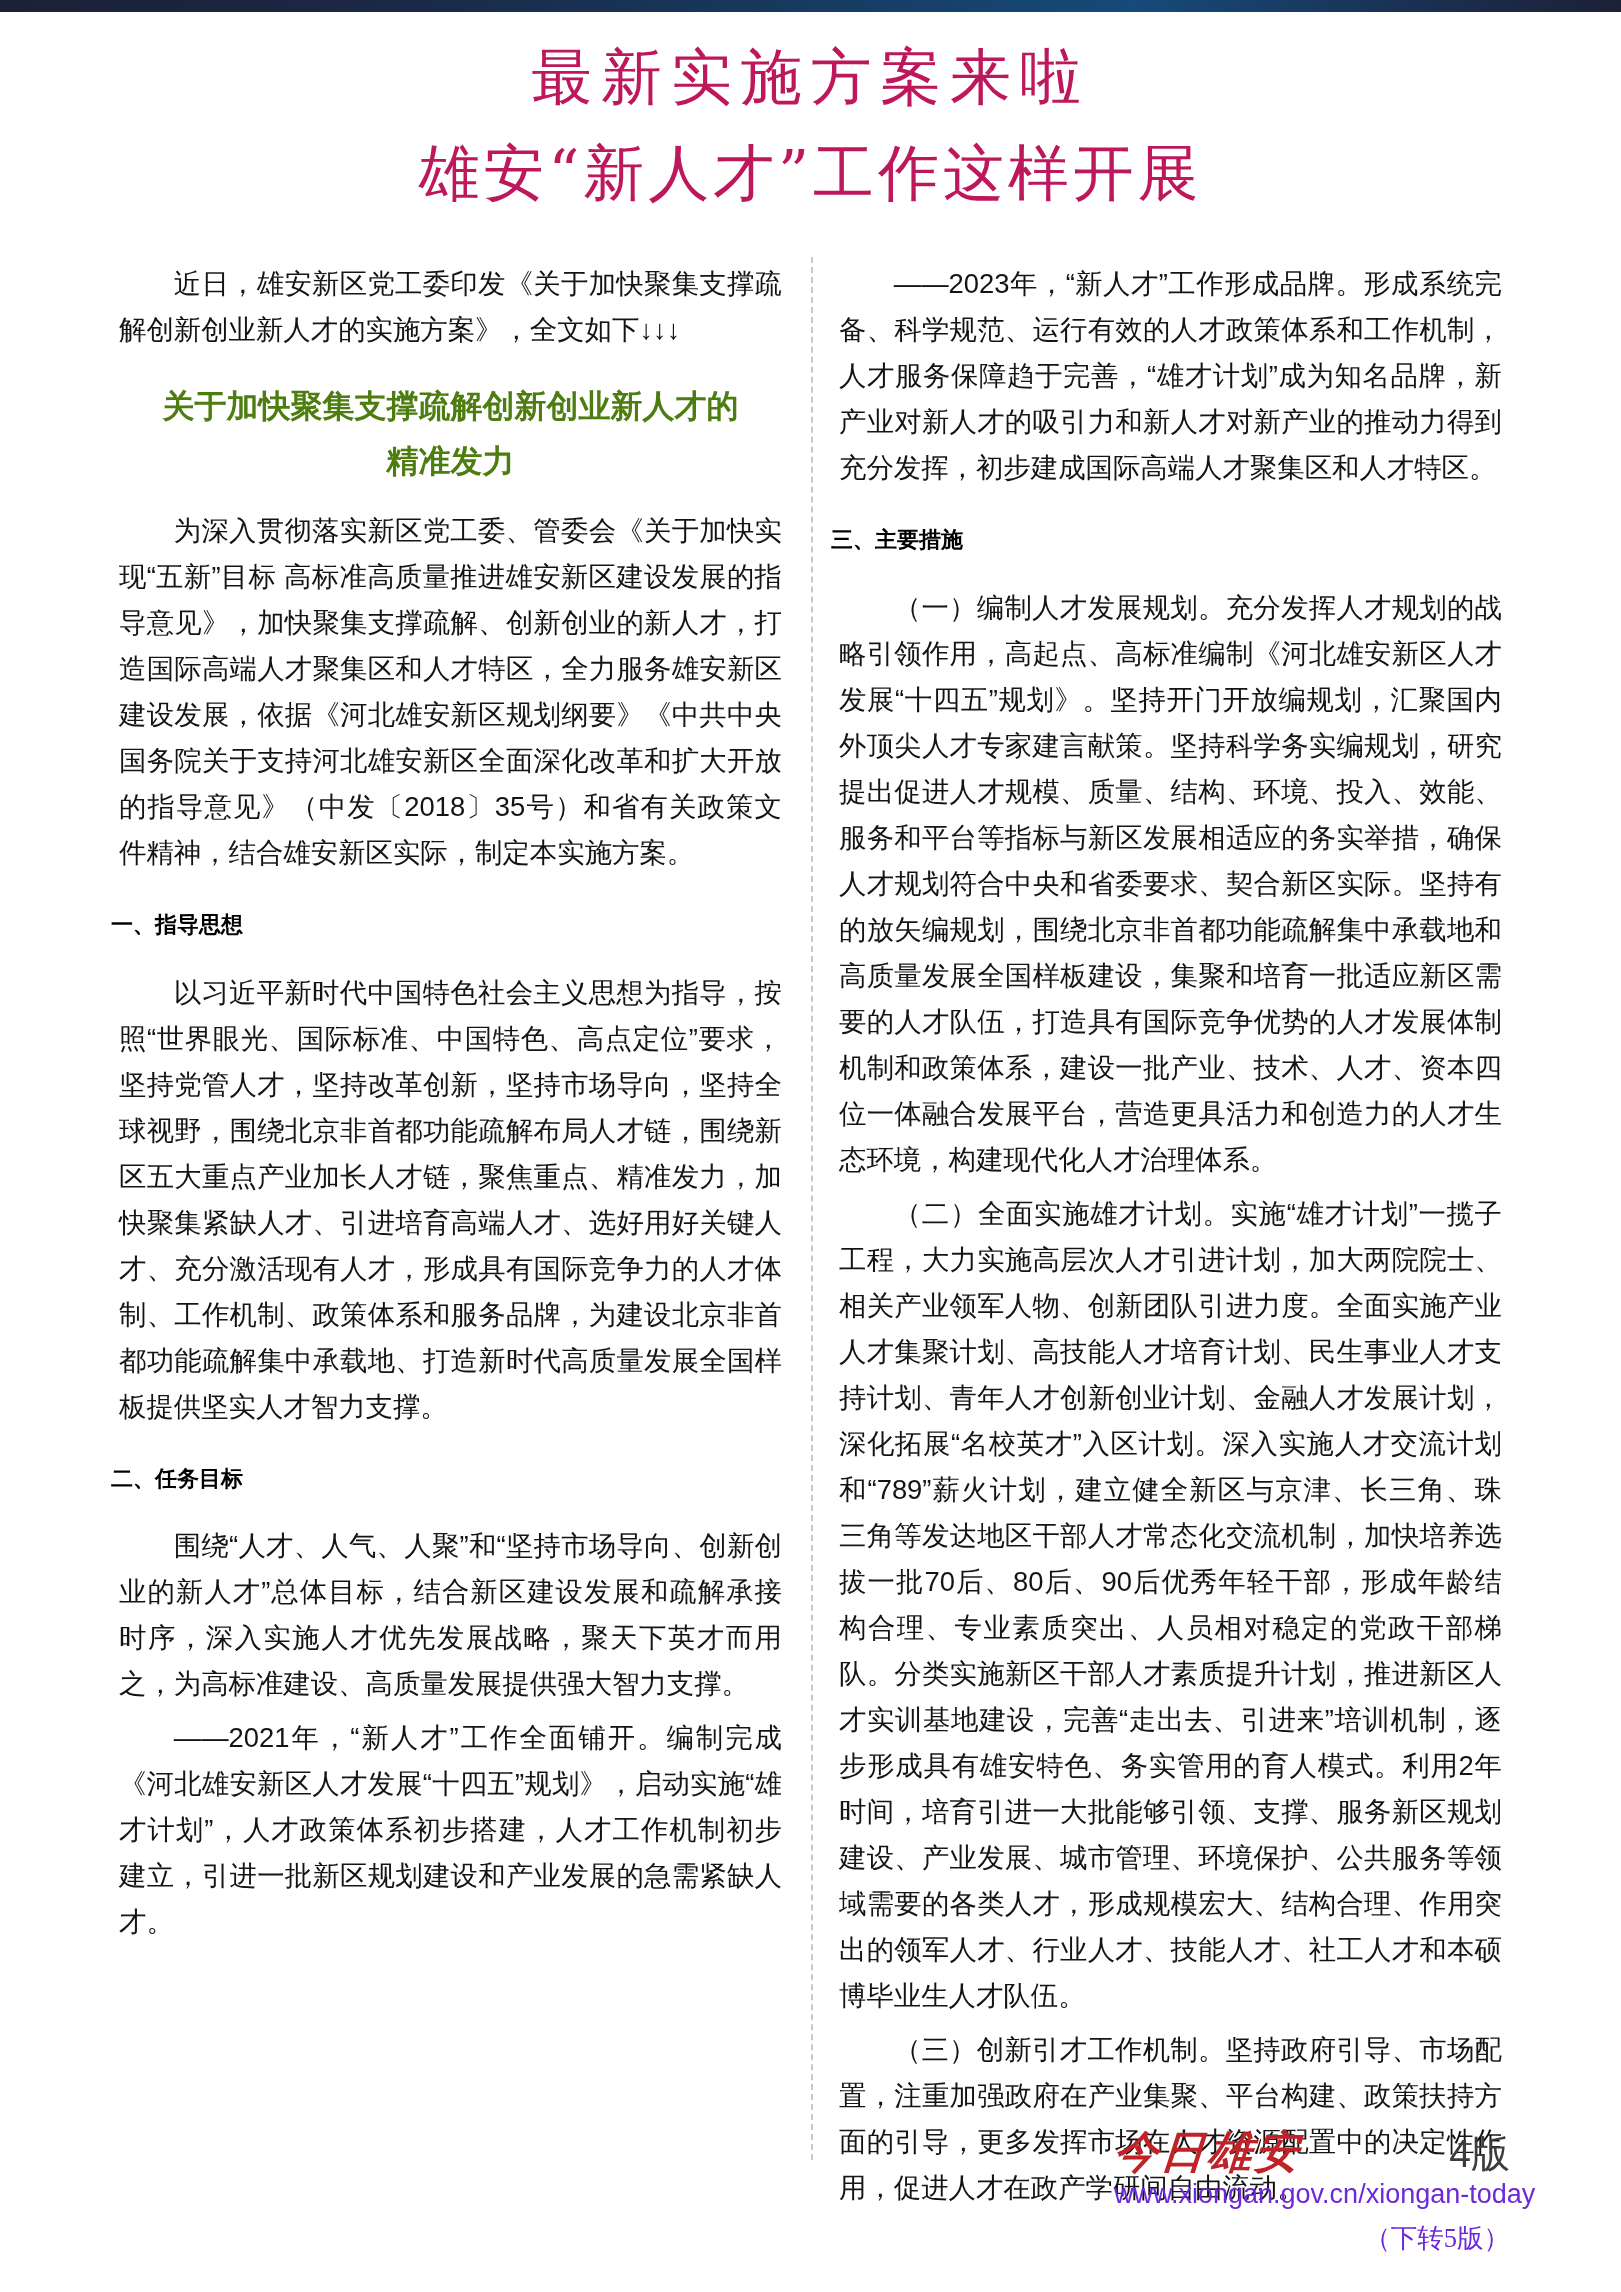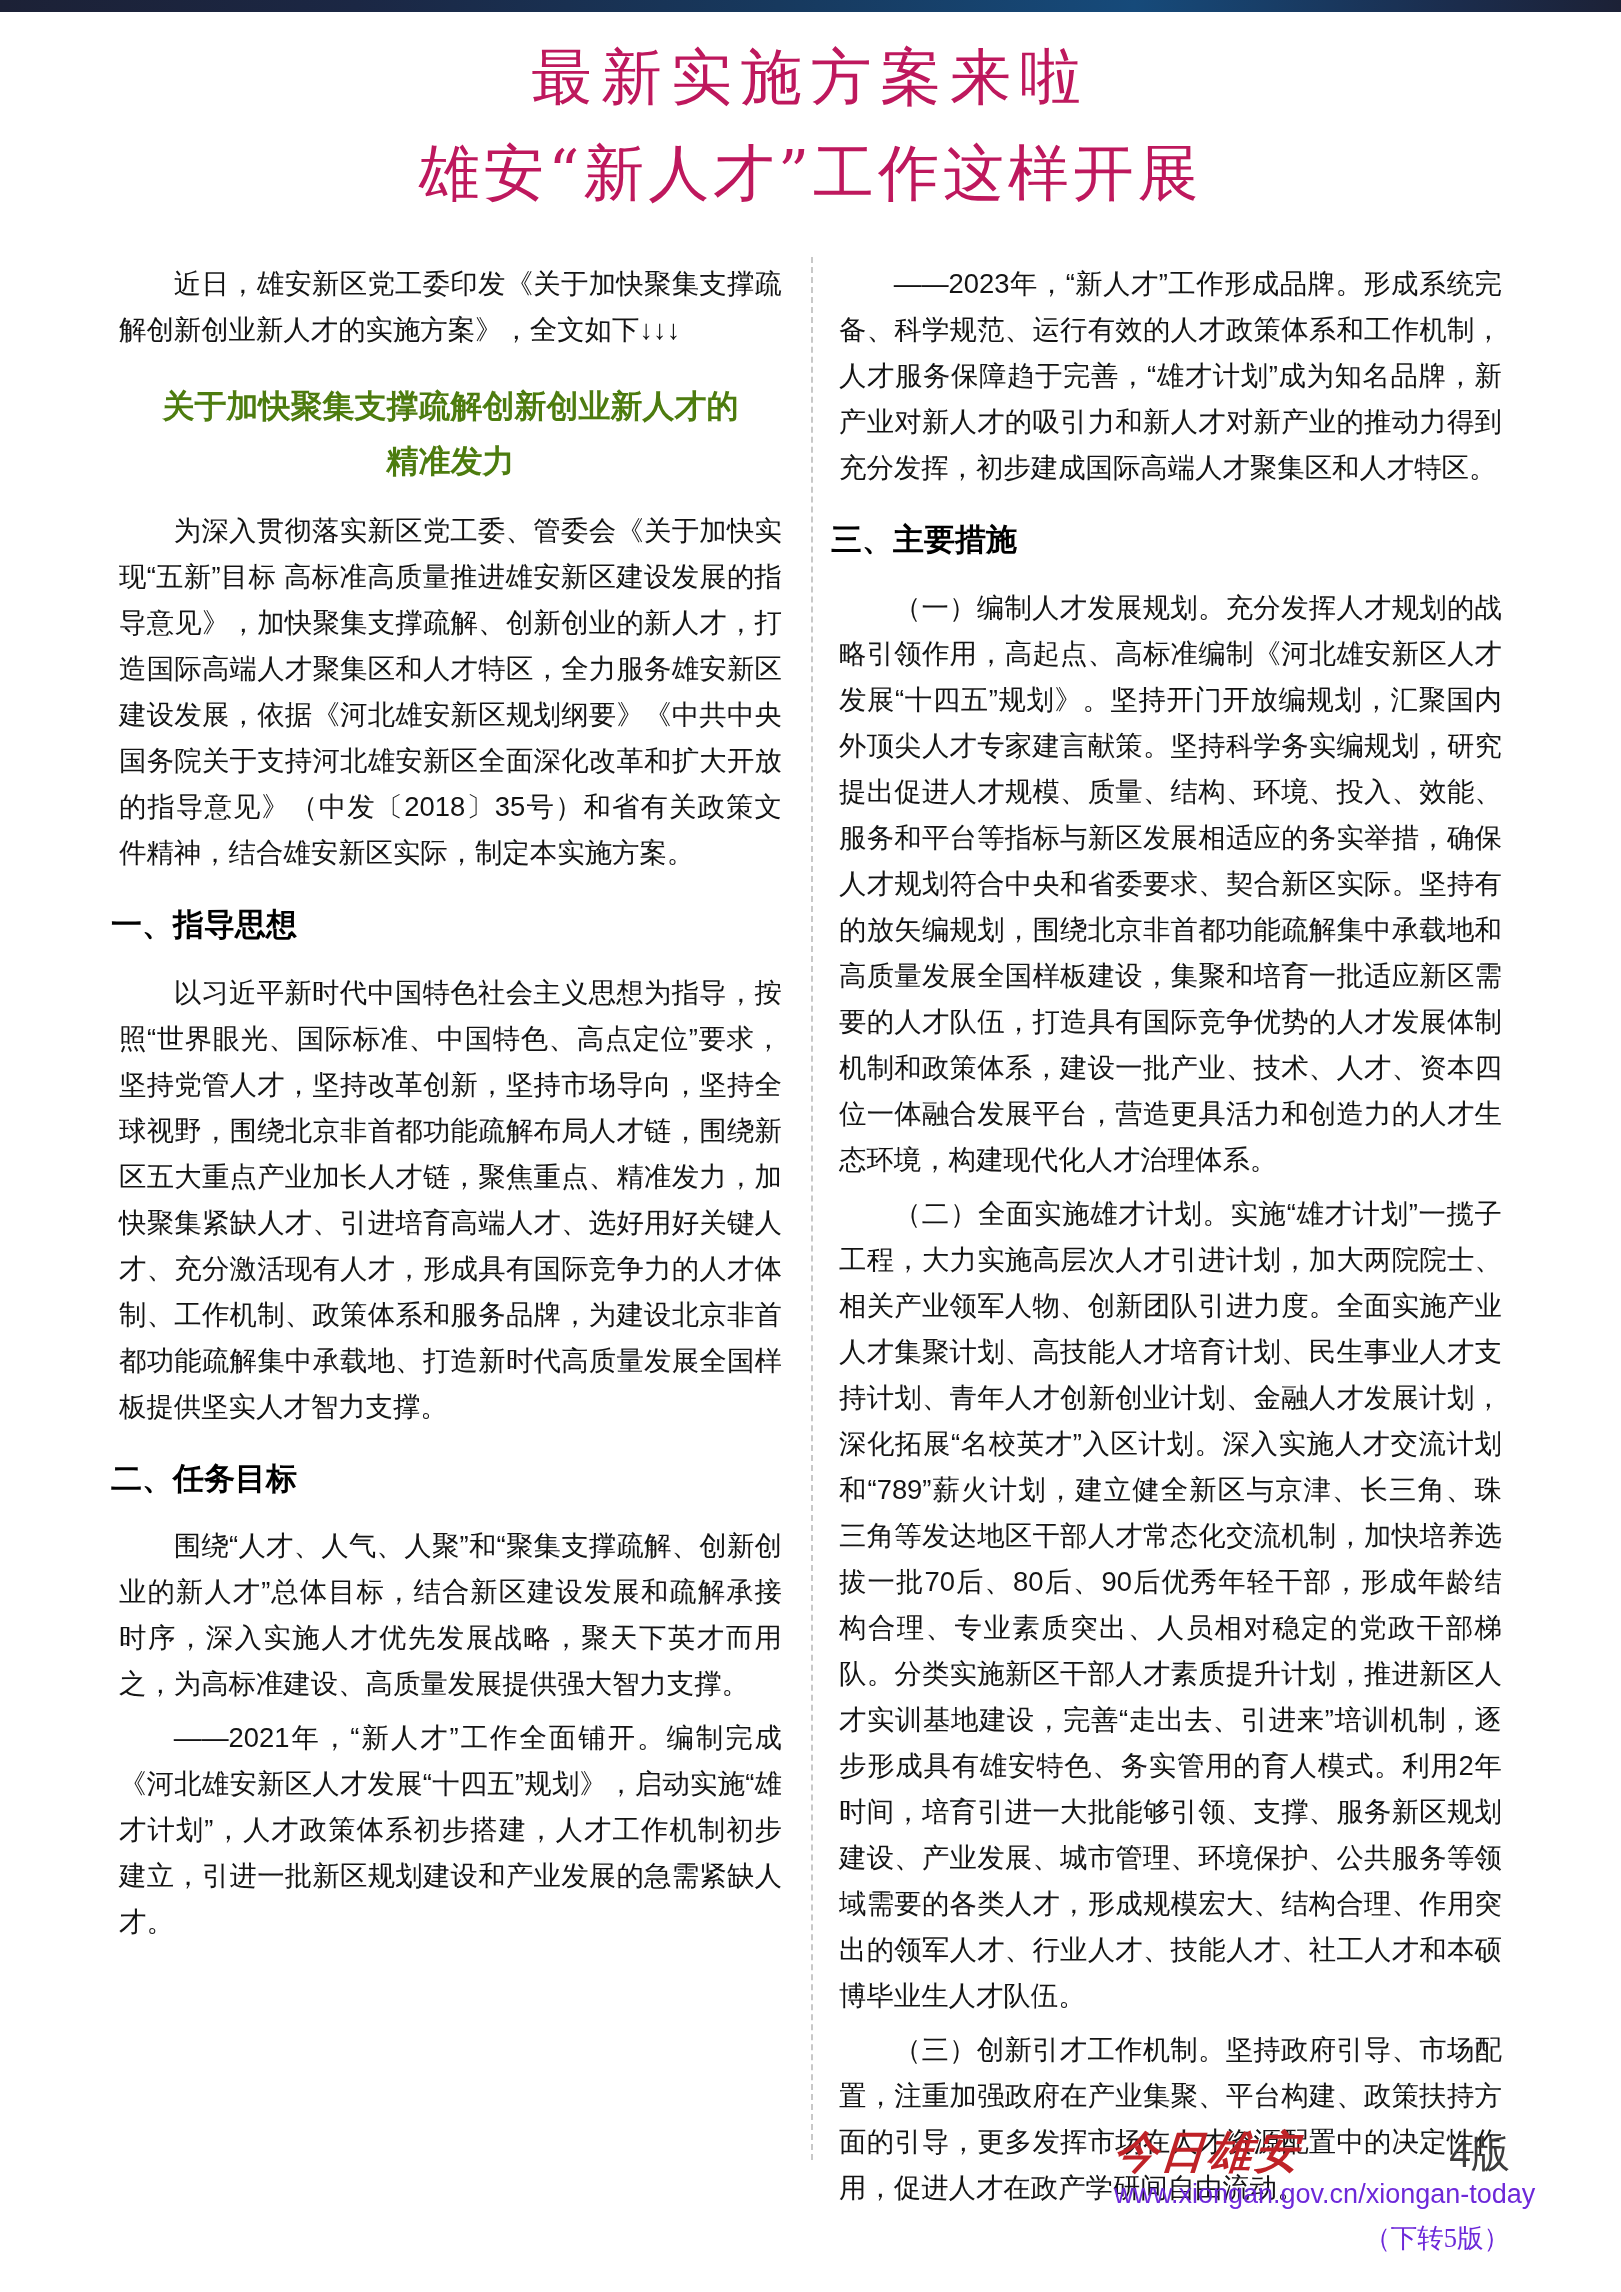--- a/index.html
+++ b/index.html
@@ -49,21 +49,21 @@
     border-left: 2px dashed #c8c8c8;
   }
 
   .doc-title {
     font-weight: bold; font-size: 32px; line-height: 55px;
     text-align: center; text-indent: 0;
     margin: 25.5px 0 19.6px 0;
     color: #4d7c0f;
   }
   .sec-heading {
-    font-weight: bold; font-size: 31px; line-height: 39px;
+    font-weight: bold; font-size: 22px; line-height: 39px;
     margin: 29px 0 25.5px 0;
     color: #000;
   }
   .continuation {
     text-align: right;
     font-family: "Liberation Serif", "DejaVu Serif", serif;
     font-size: 26.5px; line-height: 39px;
     margin-top: 3.9px;
     color: #6d28d9;
   }
@@ -104,21 +104,21 @@
 <div class="columns">
 
   <div class="col col-left">
     <p>近日，雄安新区党工委印发《关于加快聚集支撑疏解创新创业新人才的实施方案》，全文如下↓↓↓</p>
     <div class="doc-title">关于加快聚集支撑疏解创新创业新人才的</div>
     <div class="doc-title" style="margin-top:-19.6px;">精准发力</div>
     <p>为深入贯彻落实新区党工委、管委会《关于加快实现“五新”目标 高标准高质量推进雄安新区建设发展的指导意见》，加快聚集支撑疏解、创新创业的新人才，打造国际高端人才聚集区和人才特区，全力服务雄安新区建设发展，依据《河北雄安新区规划纲要》《中共中央　国务院关于支持河北雄安新区全面深化改革和扩大开放的指导意见》（中发〔2018〕35号）和省有关政策文件精神，结合雄安新区实际，制定本实施方案。</p>
     <div class="sec-heading">一、指导思想</div>
     <p>以习近平新时代中国特色社会主义思想为指导，按照“世界眼光、国际标准、中国特色、高点定位”要求，坚持党管人才，坚持改革创新，坚持市场导向，坚持全球视野，围绕北京非首都功能疏解布局人才链，围绕新区五大重点产业加长人才链，聚焦重点、精准发力，加快聚集紧缺人才、引进培育高端人才、选好用好关键人才、充分激活现有人才，形成具有国际竞争力的人才体制、工作机制、政策体系和服务品牌，为建设北京非首都功能疏解集中承载地、打造新时代高质量发展全国样板提供坚实人才智力支撑。</p>
     <div class="sec-heading">二、任务目标</div>
-    <p>围绕“人才、人气、人聚”和“聚集支撑疏解、创新创业的新人才”总体目标，结合新区建设发展和疏解承接时序，深入实施人才优先发展战略，聚天下英才而用之，为高标准建设、高质量发展提供强大智力支撑。</p>
+    <p>围绕“人才、人气、人聚”和“坚持市场导向、创新创业的新人才”总体目标，结合新区建设发展和疏解承接时序，深入实施人才优先发展战略，聚天下英才而用之，为高标准建设、高质量发展提供强大智力支撑。</p>
     <p>——2021年，“新人才”工作全面铺开。编制完成《河北雄安新区人才发展“十四五”规划》，启动实施“雄才计划”，人才政策体系初步搭建，人才工作机制初步建立，引进一批新区规划建设和产业发展的急需紧缺人才。</p>
   </div>
 
   <div class="divider-gap">
     <div class="divider-line"></div>
   </div>
 
   <div class="col col-right">
     <p>——2023年，“新人才”工作形成品牌。形成系统完备、科学规范、运行有效的人才政策体系和工作机制，人才服务保障趋于完善，“雄才计划”成为知名品牌，新产业对新人才的吸引力和新人才对新产业的推动力得到充分发挥，初步建成国际高端人才聚集区和人才特区。</p>
     <div class="sec-heading">三、主要措施</div>

